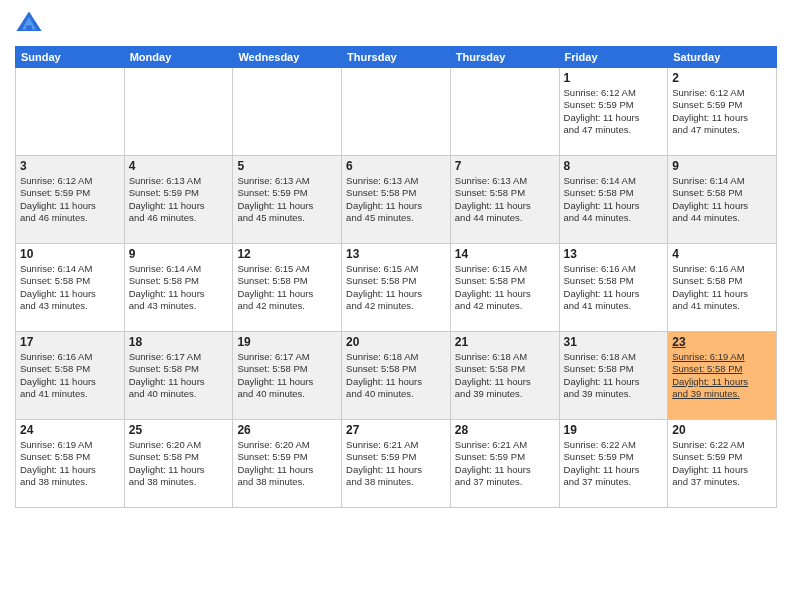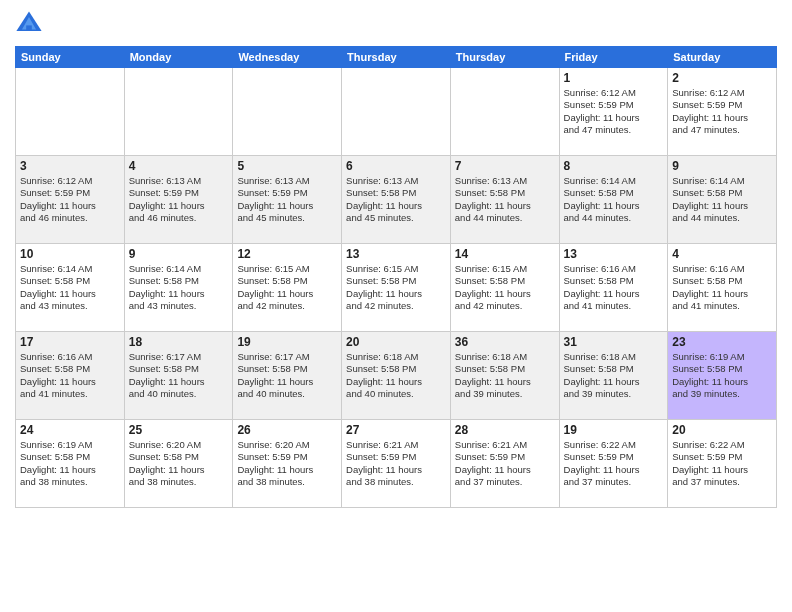--- a/index.html
+++ b/index.html
@@ -282,34 +282,34 @@
             <div style="line-height: 1.3;">and 40 minutes.</div>
           </td>
           <td style="background: rgb(240, 240, 240);">
             <span class="day-num">20</span>
             <div style="line-height: 1.3;">Sunrise: 6:18 AM</div>
             <div style="line-height: 1.3;">Sunset: 5:58 PM</div>
             <div style="line-height: 1.3;">Daylight: 11 hours</div>
             <div style="line-height: 1.3;">and 40 minutes.</div>
           </td>
           <td style="background: rgb(240, 240, 240);">
-            <span class="day-num">36</span>
+            <span class="day-num">21</span>
             <div style="line-height: 1.3;">Sunrise: 6:18 AM</div>
             <div style="line-height: 1.3;">Sunset: 5:58 PM</div>
             <div style="line-height: 1.3;">Daylight: 11 hours</div>
             <div style="line-height: 1.3;">and 39 minutes.</div>
           </td>
           <td style="background: rgb(240, 240, 240);">
             <span class="day-num">31</span>
             <div style="line-height: 1.3;">Sunrise: 6:18 AM</div>
             <div style="line-height: 1.3;">Sunset: 5:58 PM</div>
             <div style="line-height: 1.3;">Daylight: 11 hours</div>
             <div style="line-height: 1.3;">and 39 minutes.</div>
           </td>
-          <td style="background: #c4b5fd;">
+          <td style="background: #fdba74; text-decoration: underline;">
             <span class="day-num">23</span>
             <div style="line-height: 1.3;">Sunrise: 6:19 AM</div>
             <div style="line-height: 1.3;">Sunset: 5:58 PM</div>
             <div style="line-height: 1.3;">Daylight: 11 hours</div>
             <div style="line-height: 1.3;">and 39 minutes.</div>
           </td>
         </tr>
         <tr class="row-odd">
           <td>
             <span class="day-num">24</span>

